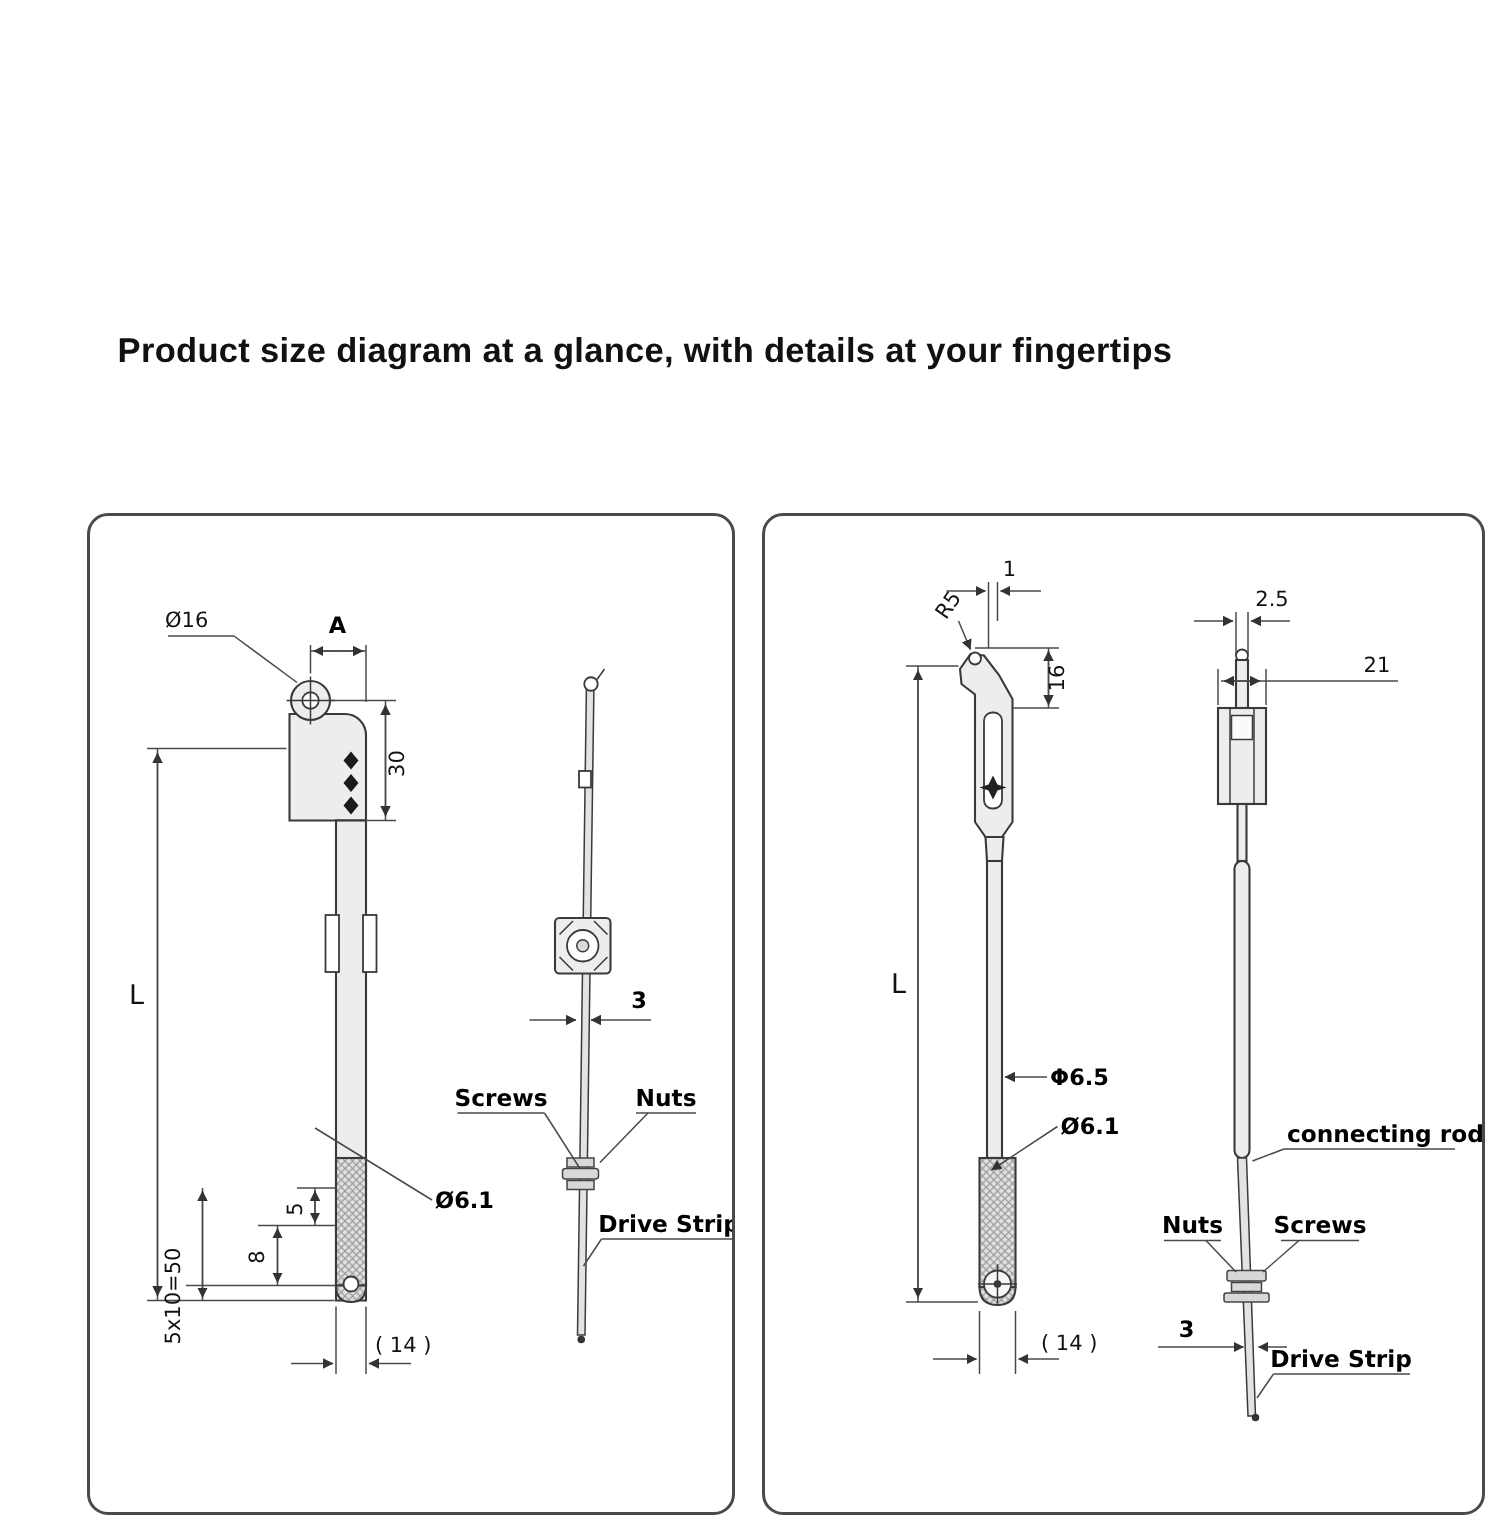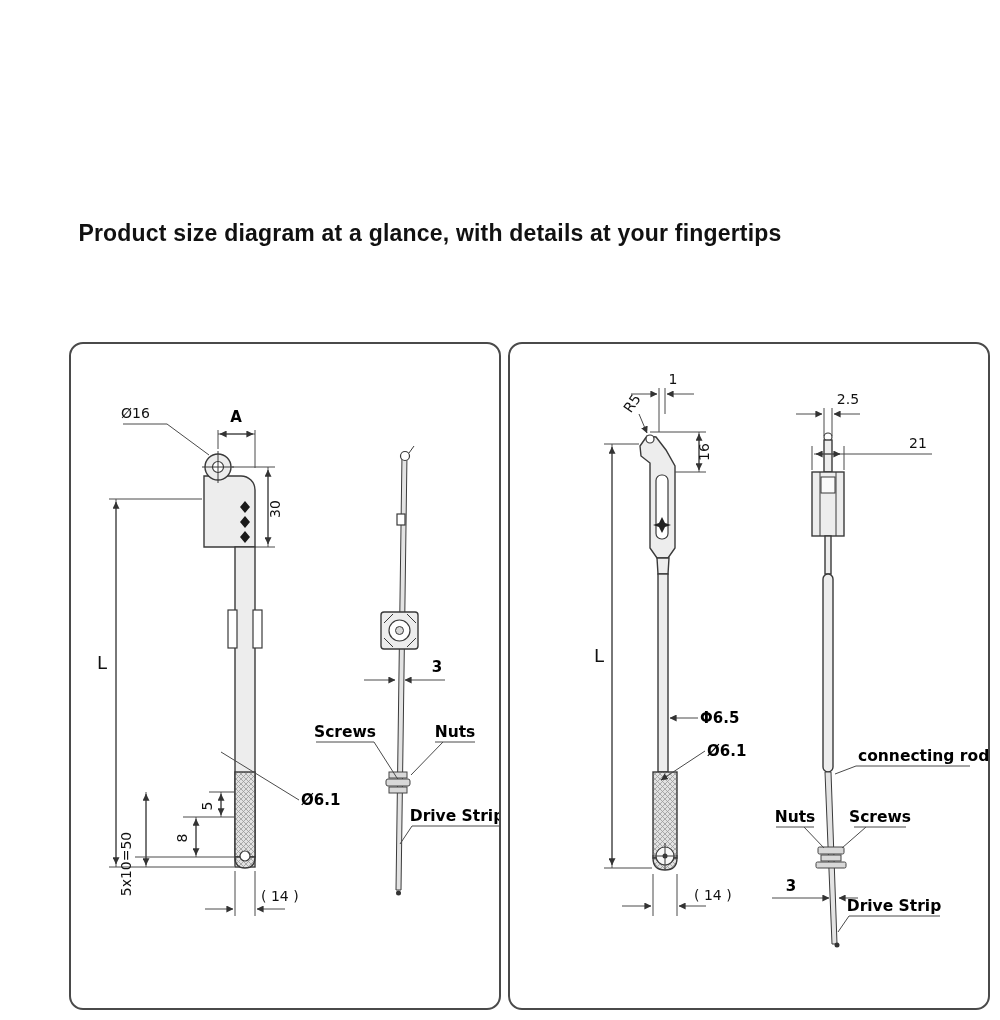--- a/index.html
+++ b/index.html
@@ -16,21 +16,21 @@
     margin: 0; text-align: center;
     font-size: 23px; font-weight: bold; color: #111;
     letter-spacing: 0.2px;
   }
   .panel {
     position: absolute;
     border: 2px solid #4a4a4a;
     border-radius: 14px;
     background: #fff;
   }
-  .panel-left  { left: 58px;  top: 342px; width: 432px; height: 668px; margin-left: 11px; }
+  .panel-left  { left: 58px;  top: 342px; width: 432px; height: 668px; }
   .panel-right { left: 508px; top: 342px; width: 482px; height: 668px; }
   svg { display: block; }
   .outline { fill: #ededed; stroke: #3a3a3a; stroke-width: 1.4; }
   .white   { fill: #ffffff; stroke: #3a3a3a; stroke-width: 1.2; }
   .thin    { stroke: #3a3a3a; stroke-width: 1; fill: none; }
   .dimline { stroke: #4a4a4a; stroke-width: 1; fill: none; }
   text.dim  { font-size: 14px; fill: #111; font-family: "DejaVu Sans", sans-serif; }
   text.dimb { font-size: 15px; font-weight: 600; fill: #000; font-family: "DejaVu Sans", sans-serif; }
   text.big  { font-size: 18px; fill: #111; font-family: "DejaVu Sans", sans-serif; }
   text.lbl  { font-size: 15.5px; font-weight: 600; fill: #000; font-family: "DejaVu Sans", sans-serif; }

